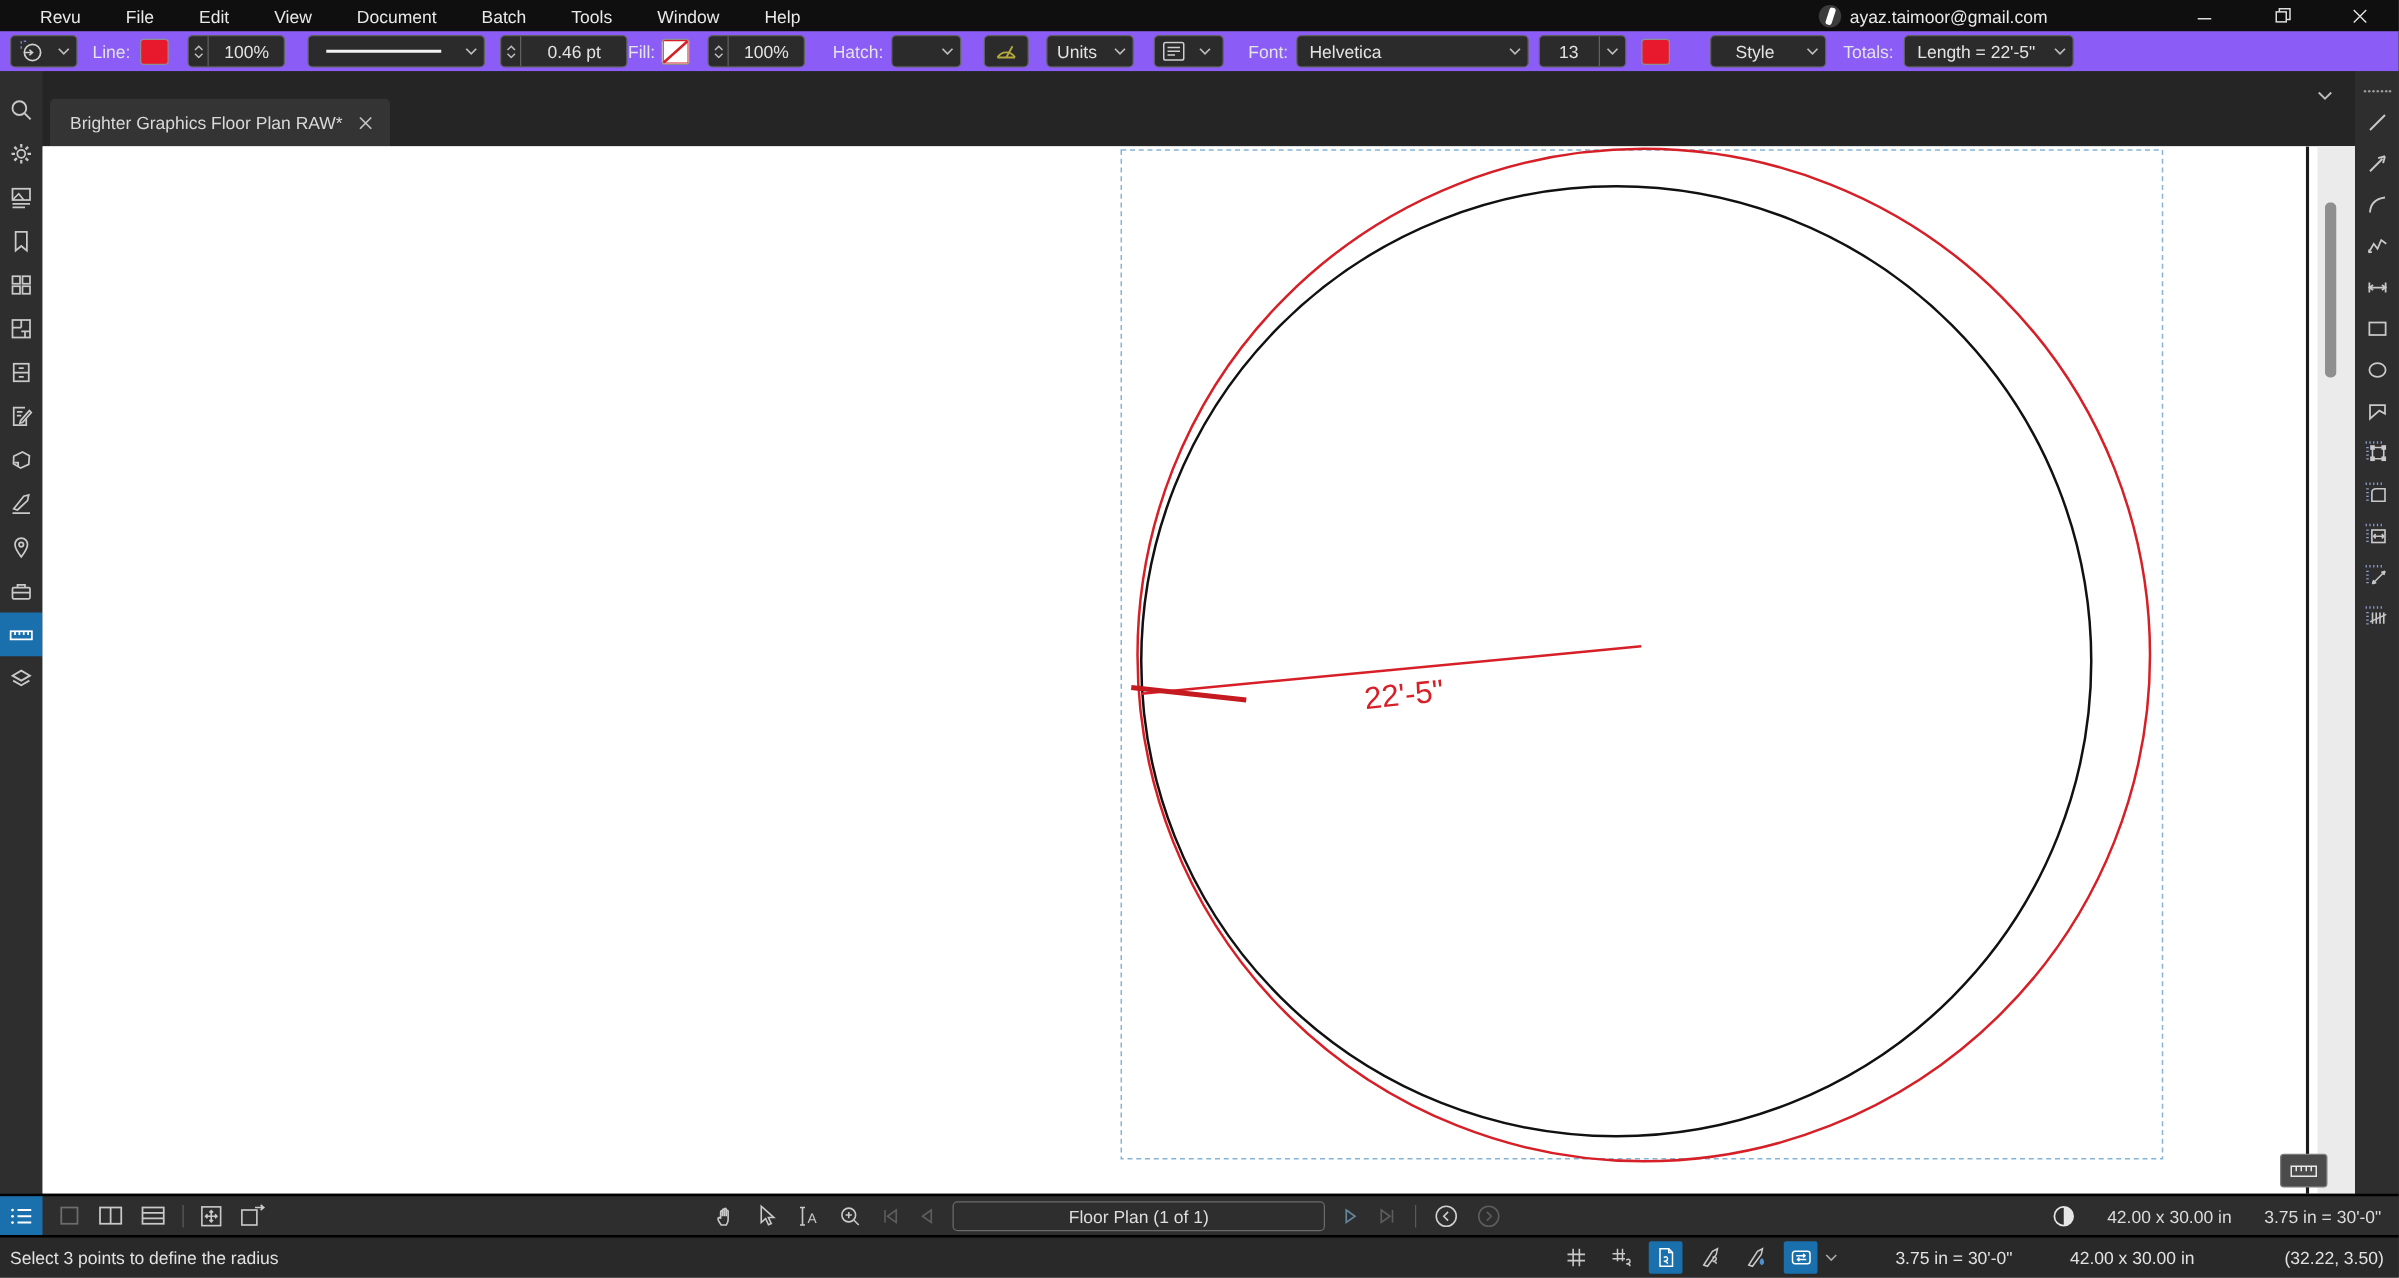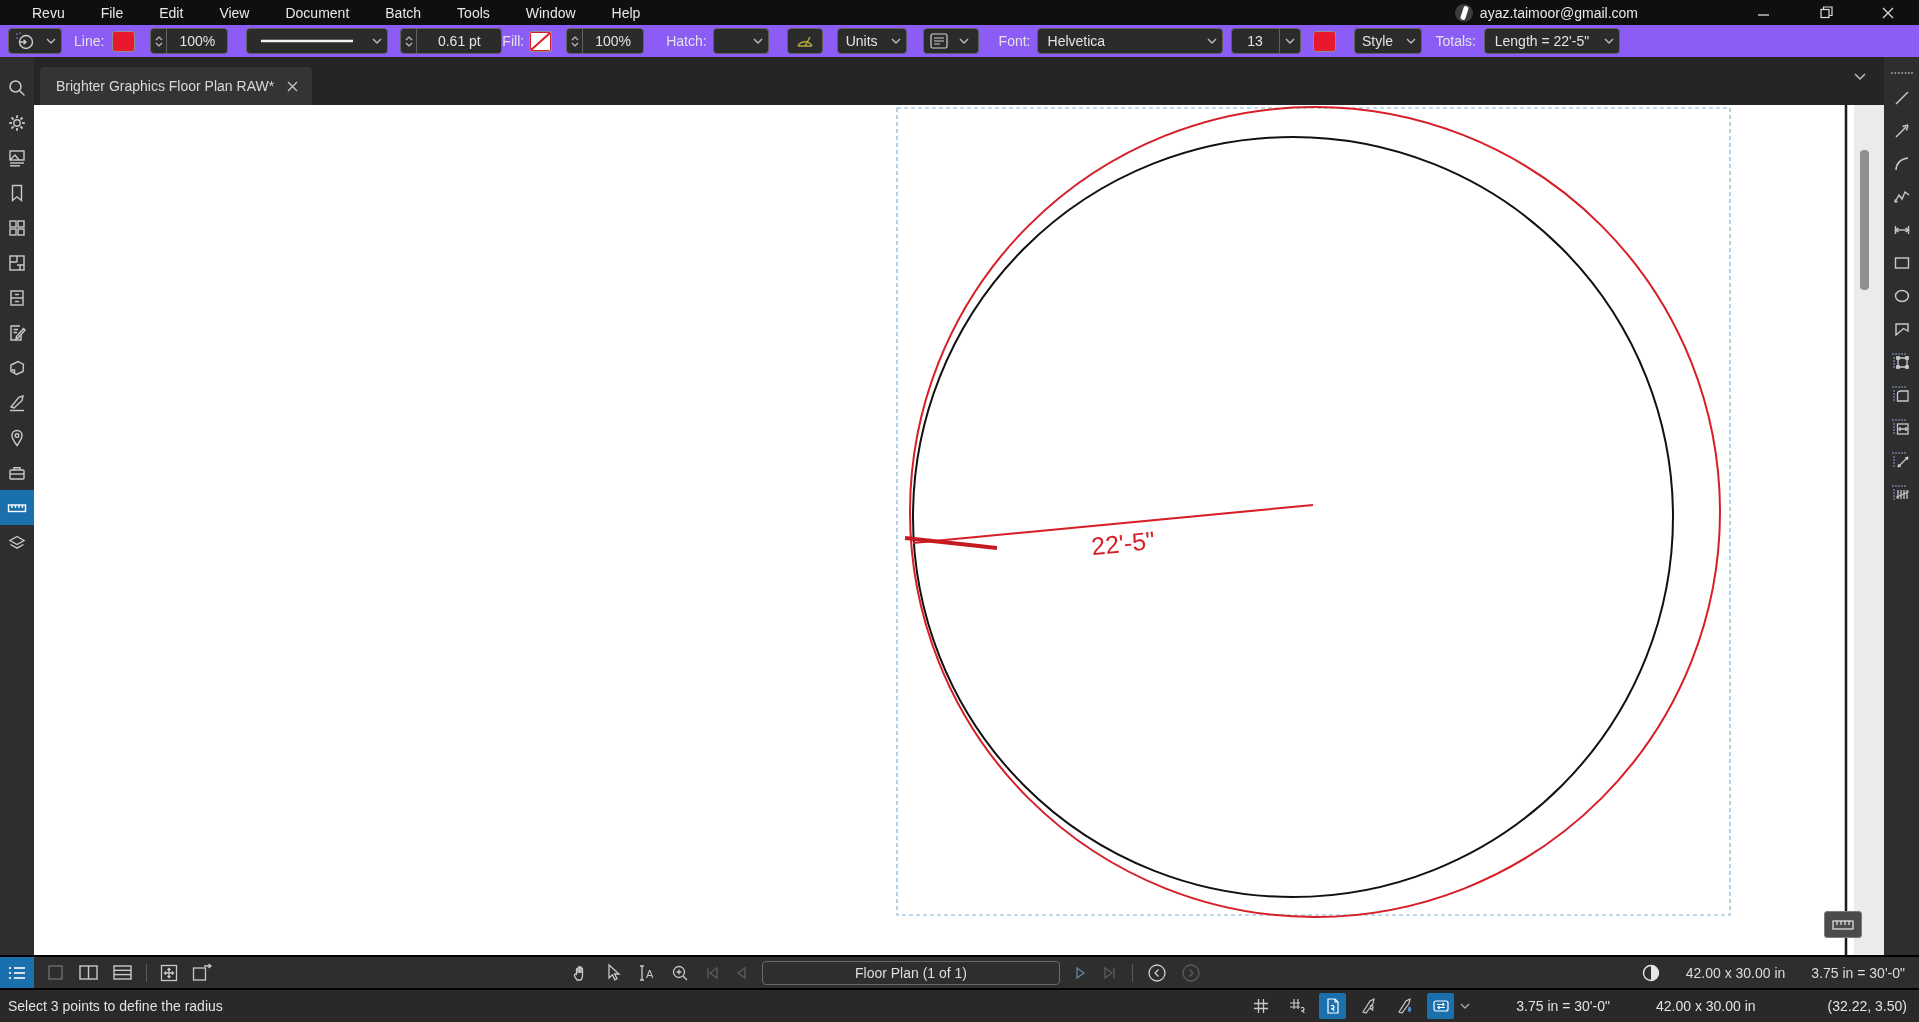--- a/index.html
+++ b/index.html
@@ -34,21 +34,21 @@
   
   .workspace { height:898px; display:flex; }
   .side-l { width:34px; background:#2e2e2e; display:flex; flex-direction:column; align-items:center; padding-top:13px; }
   .side-l .sic { width:34px; height:35px; display:flex; align-items:center; justify-content:center; }
   .side-l .sic.active { background:#1a6fad; }
   .side-r { width:35px; background:#2e2e2e; display:flex; flex-direction:column; align-items:center; padding-top:8px; }
   .side-r .sic { width:35px; height:33px; display:flex; align-items:center; justify-content:center; }
   .side-r .handle { height:16px; display:flex; align-items:center; justify-content:center; }
 
   .main { flex:1; display:flex; flex-direction:column; position:relative; }
-  .tabbar { height:48px; background:#252525; display:flex; align-items:flex-end; position:relative; }
+  .tabbar { height:60px; background:#252525; display:flex; align-items:flex-end; position:relative; }
   .tab { margin-left:6px; height:38px; width:272px; background:#343434; border-radius:4px 4px 0 0;
     display:flex; align-items:center; color:#d9d9d9; font-size:14px; padding:0 10px 0 16px; }
   .tab-title { flex:1; white-space:nowrap; overflow:hidden; }
   .tab-close { color:#c3c3c3; font-size:15px; padding:2px 4px; }
   .tabbar-chev { position:absolute; right:18px; top:16px; }
 
   .canvas { flex:1; position:relative; background:#ffffff; overflow:hidden; }
   .vscroll { position:absolute; left:1820px; top:0; width:30px; height:850px; background:#ebebeb; }
   .vthumb { position:absolute; left:6px; top:45px; width:9px; height:140px; background:#8f8f8f; border-radius:4px; }
   .ruler-tip { position:absolute; left:1790px; top:806px; width:38px; height:27px;
@@ -159,21 +159,21 @@
 
   <div class="ctrl" style="margin-left:12px;width:102px;">
     <span class="spin">
       <svg width="8" height="5">
           <path d="M1,4 L4,1 L7,4" stroke="#bdbdbd" fill="none" stroke-width="1.2"></path>
         </svg>
       <svg width="8" height="5">
           <path d="M1,1 L4,4 L7,1" stroke="#bdbdbd" fill="none" stroke-width="1.2"></path>
         </svg>
     </span>
-    <span class="val">0.61 pt</span>
+    <span class="val">0.46 pt</span>
   </div>
 
   <span class="lbl" style="text-align:right;">Fill:</span>
   <span class="swatch" style="margin-left:5px;background:#ffffff;position:relative;overflow:hidden;">
     <svg width="21" height="19">
         <line x1="1" y1="18" x2="20" y2="1" stroke="#d61f26" stroke-width="2"></line>
         <rect x="0.5" y="0.5" width="20" height="18" fill="none" stroke="#d61f26" stroke-width="1"></rect>
       </svg>
   </span>
 
@@ -244,21 +244,21 @@
     <span class="val" style="border-right:1px solid #606060;height:100%;display:flex;align-items:center;justify-content:center;">13</span>
     <span class="chev">
         <svg width="10" height="6">
           <path d="M1,1 L5,5 L9,1" stroke="#bdbdbd" stroke-width="1.4" fill="none"></path>
         </svg>
       </span>
   </div>
 
   <span class="swatch" style="margin-left:12px;background:#e8192c;"></span>
 
-  <div class="ctrl" style="margin-left:18px;width:68px;">
+  <div class="ctrl" style="margin-left:32px;width:93px;">
     <span class="val">Style</span>
     <span class="chev">
         <svg width="10" height="6">
           <path d="M1,1 L5,5 L9,1" stroke="#bdbdbd" stroke-width="1.4" fill="none"></path>
         </svg>
       </span>
   </div>
 
   <span class="lbl" style="margin-left:14px;">Totals:</span>
   <div class="ctrl" style="margin-left:8px;width:136px;">

